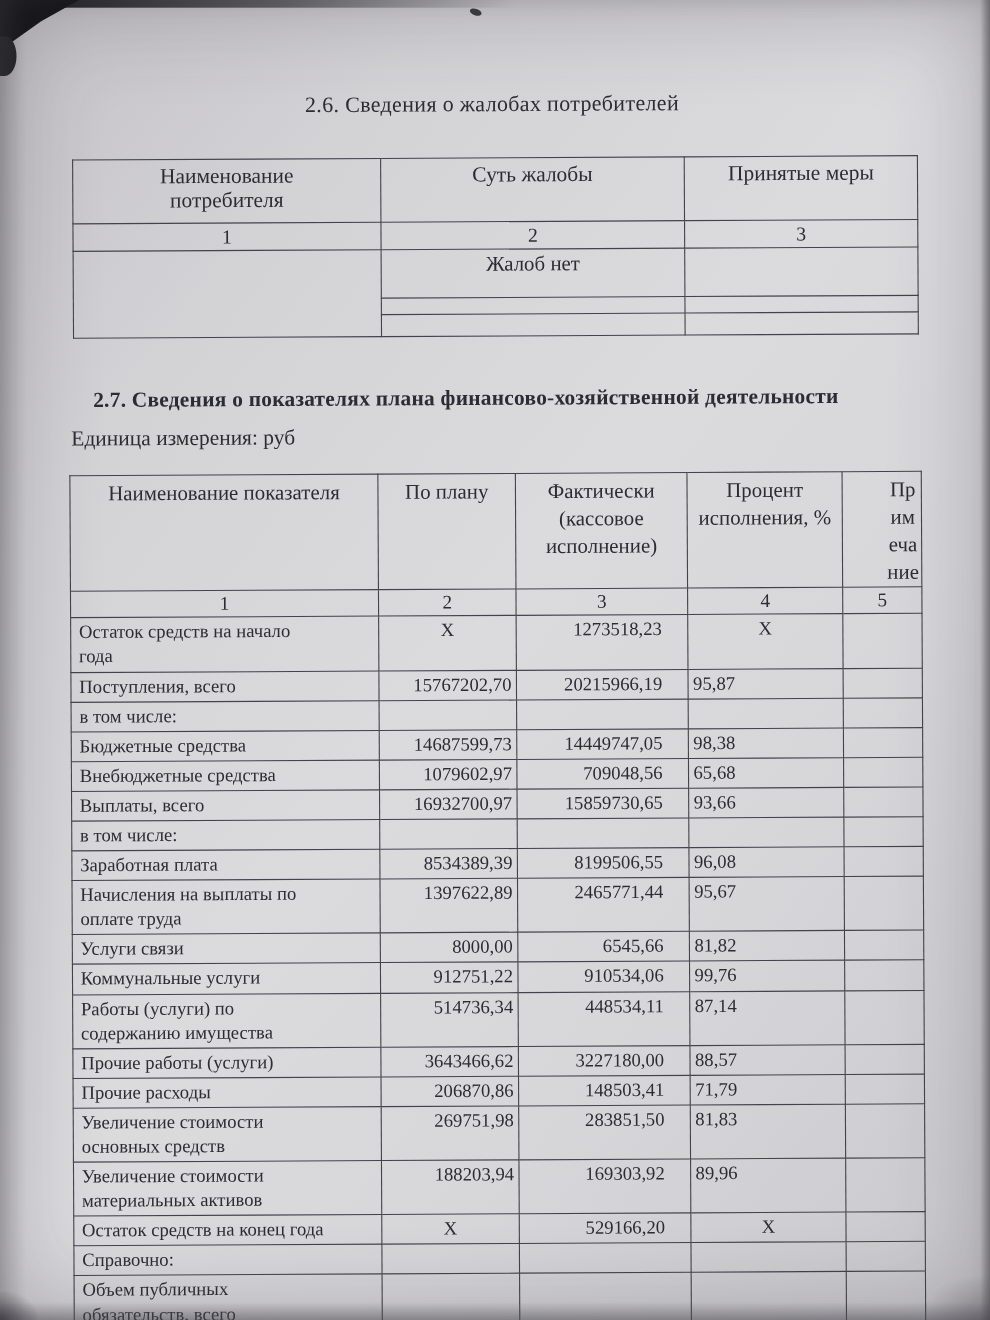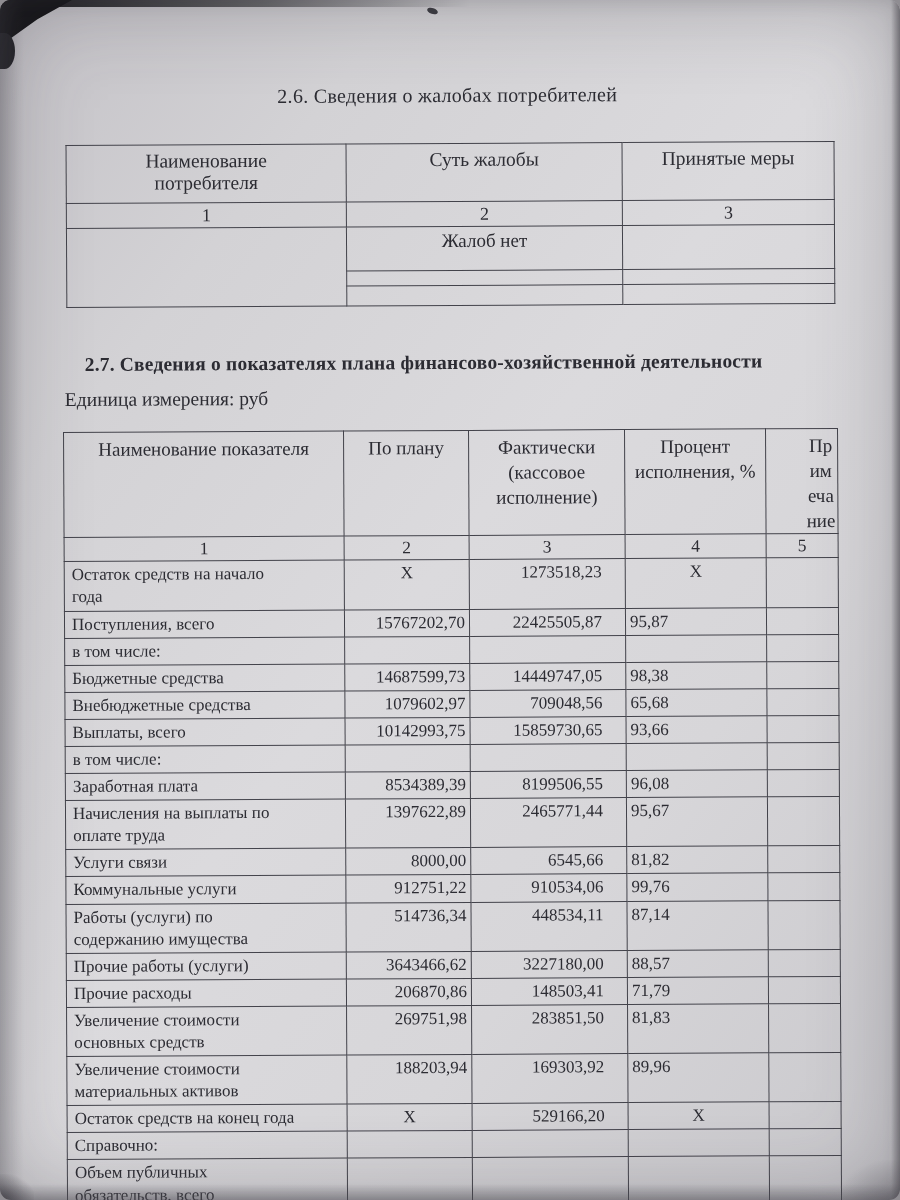--- a/index.html
+++ b/index.html
@@ -5,21 +5,20 @@
   html,body{margin:0;padding:0;}
   body{
     width:900px;height:1200px;overflow:hidden;
     background:#8f8d92;
     font-family:"Liberation Serif","DejaVu Serif",serif;
   }
   .photo{
     position:relative;width:900px;height:1200px;overflow:hidden;
     background:linear-gradient(128deg,#c3c1c6 0%,#d3d2d5 22%,#dbdadd 48%,#d7d6d9 70%,#c9c8cc 100%);
     color:#2c2c33;
-    border-radius:11px;
   }
   .photo .vignette{
     position:absolute;inset:0;pointer-events:none;
     box-shadow:inset 0 0 90px rgba(58,56,63,.33), inset 0 0 18px rgba(58,56,63,.18);
   }
   
   .corner-tl{position:absolute;top:0;left:0;width:72px;height:46px;background:#131316;
     clip-path:polygon(0 0,100% 0,52% 42%,0 100%);}
   .edge-blob{position:absolute;top:33px;left:0;width:15px;height:36px;background:#212125;
     border-radius:0 70% 70% 0 / 0 50% 50% 0;}
@@ -147,21 +146,21 @@
       <tr>
             <td class="c-name">Остаток средств на начало года</td>
             <td class="c-plan num x">X</td>
             <td class="c-fact num">1273518,23</td>
             <td class="c-pct pct x">X</td>
             <td class="c-note"></td>
           </tr>
           <tr>
             <td class="c-name">Поступления, всего</td>
             <td class="c-plan num">15767202,70</td>
-            <td class="c-fact num">22425505,87</td>
+            <td class="c-fact num">20215966,19</td>
             <td class="c-pct pct">95,87</td>
             <td class="c-note"></td>
           </tr>
           <tr>
             <td class="c-name">в том числе:</td>
             <td class="c-plan num"></td>
             <td class="c-fact num"></td>
             <td class="c-pct pct"></td>
             <td class="c-note"></td>
           </tr>
@@ -174,21 +173,21 @@
           </tr>
           <tr>
             <td class="c-name">Внебюджетные средства</td>
             <td class="c-plan num">1079602,97</td>
             <td class="c-fact num">709048,56</td>
             <td class="c-pct pct">65,68</td>
             <td class="c-note"></td>
           </tr>
           <tr>
             <td class="c-name">Выплаты, всего</td>
-            <td class="c-plan num">10142993,75</td>
+            <td class="c-plan num">16932700,97</td>
             <td class="c-fact num">15859730,65</td>
             <td class="c-pct pct">93,66</td>
             <td class="c-note"></td>
           </tr>
           <tr>
             <td class="c-name">в том числе:</td>
             <td class="c-plan num"></td>
             <td class="c-fact num"></td>
             <td class="c-pct pct"></td>
             <td class="c-note"></td>

